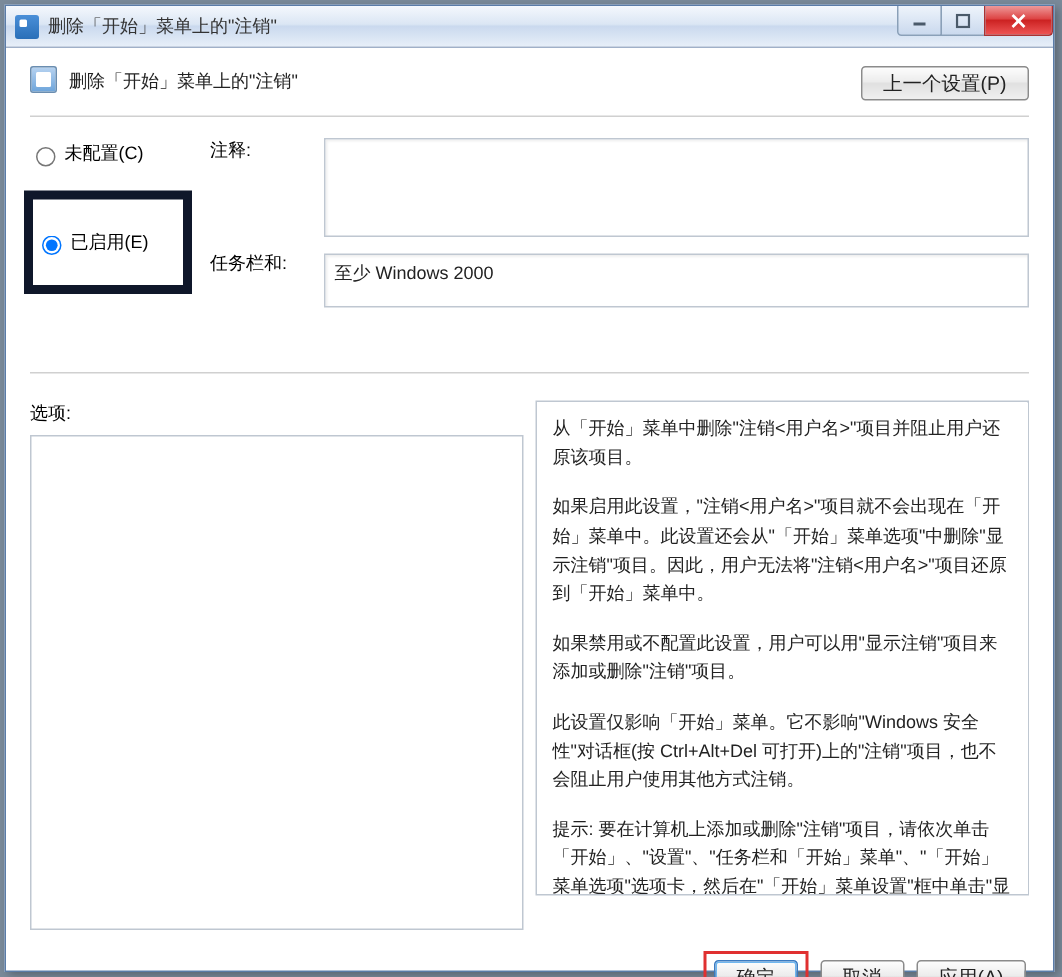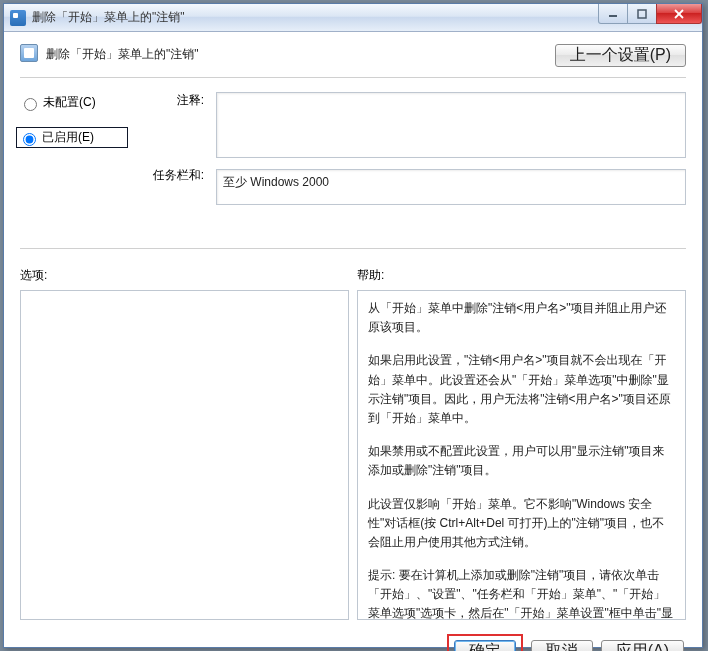--- a/index.html
+++ b/index.html
@@ -104,21 +104,21 @@
     margin-left: auto;
     display: flex;
     gap: 6px;
   }
   .btn {
     height: 23px;
     padding: 0 14px;
     background: linear-gradient(#fdfdfd, #ececec 45%, #e0e0e0 50%, #f0f0f0);
     border: 1px solid #8b8b8b;
     border-radius: 3px;
-    font-size: 16px;
+    font-size: 13px;
     font-family: inherit;
     color: #222;
     cursor: pointer;
   }
   .btn.ok {
     border-color: #3a7ac0;
     box-shadow: 0 0 0 1px #6fb7ef inset;
   }
   hr.sep {
     border: none;
@@ -135,28 +135,27 @@
     flex-shrink: 0;
   }
   .radio-item {
     display: flex;
     align-items: flex-end;
     gap: 6px;
     margin-bottom: 14px;
     padding: 2px 4px;
   }
   .radio-item.highlight {
-    border: 1px solid #0f172a;
-    padding: 1px 6px;
+    border: 6px solid #0f172a;
+    padding: 20px 6px;
     margin-left: -4px;
   }
   .radio-item input { margin: 0; }
   .labels-col {
     width: 64px;
-    text-align: right;
     flex-shrink: 0;
   }
   .labels-col div { margin-bottom: 58px; }
   .fields-col {
     flex: 1;
   }
   .multiline-box {
     width: 100%;
     height: 66px;
     border: 1px solid #bfc7d1;
@@ -283,21 +282,20 @@
     </div>
 
     <hr class="sep">
 
     <div class="panels-row">
       <div class="panel-col">
         <div class="panel-label">选项:</div>
         <div class="panel-box options"></div>
       </div>
       <div class="panel-col">
-        <div class="panel-label">帮助:</div>
         <div class="panel-box">
           <p>从「开始」菜单中删除"注销&lt;用户名&gt;"项目并阻止用户还原该项目。</p>
           <p>如果启用此设置，"注销&lt;用户名&gt;"项目就不会出现在「开始」菜单中。此设置还会从"「开始」菜单选项"中删除"显示注销"项目。因此，用户无法将"注销&lt;用户名&gt;"项目还原到「开始」菜单中。</p>
           <p>如果禁用或不配置此设置，用户可以用"显示注销"项目来添加或删除"注销"项目。</p>
           <p>此设置仅影响「开始」菜单。它不影响"Windows 安全性"对话框(按 Ctrl+Alt+Del 可打开)上的"注销"项目，也不会阻止用户使用其他方式注销。</p>
           <p>提示: 要在计算机上添加或删除"注销"项目，请依次单击「开始」、"设置"、"任务栏和「开始」菜单"、"「开始」菜单选项"选项卡，然后在"「开始」菜单设置"框中单击"显示注销"。</p>
         </div>
       </div>
     </div>
 

